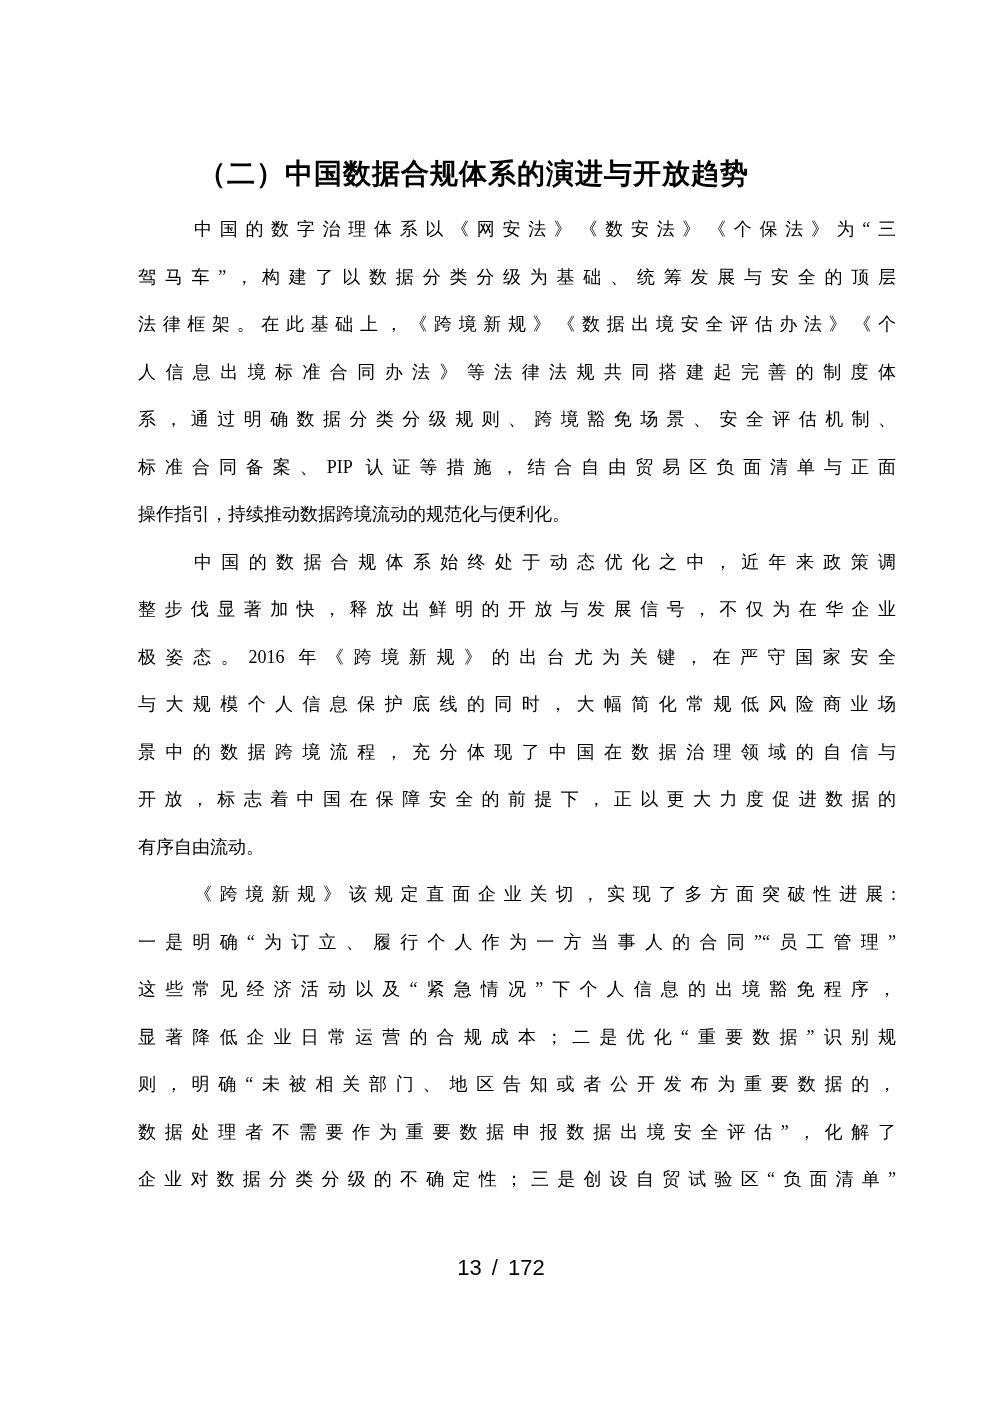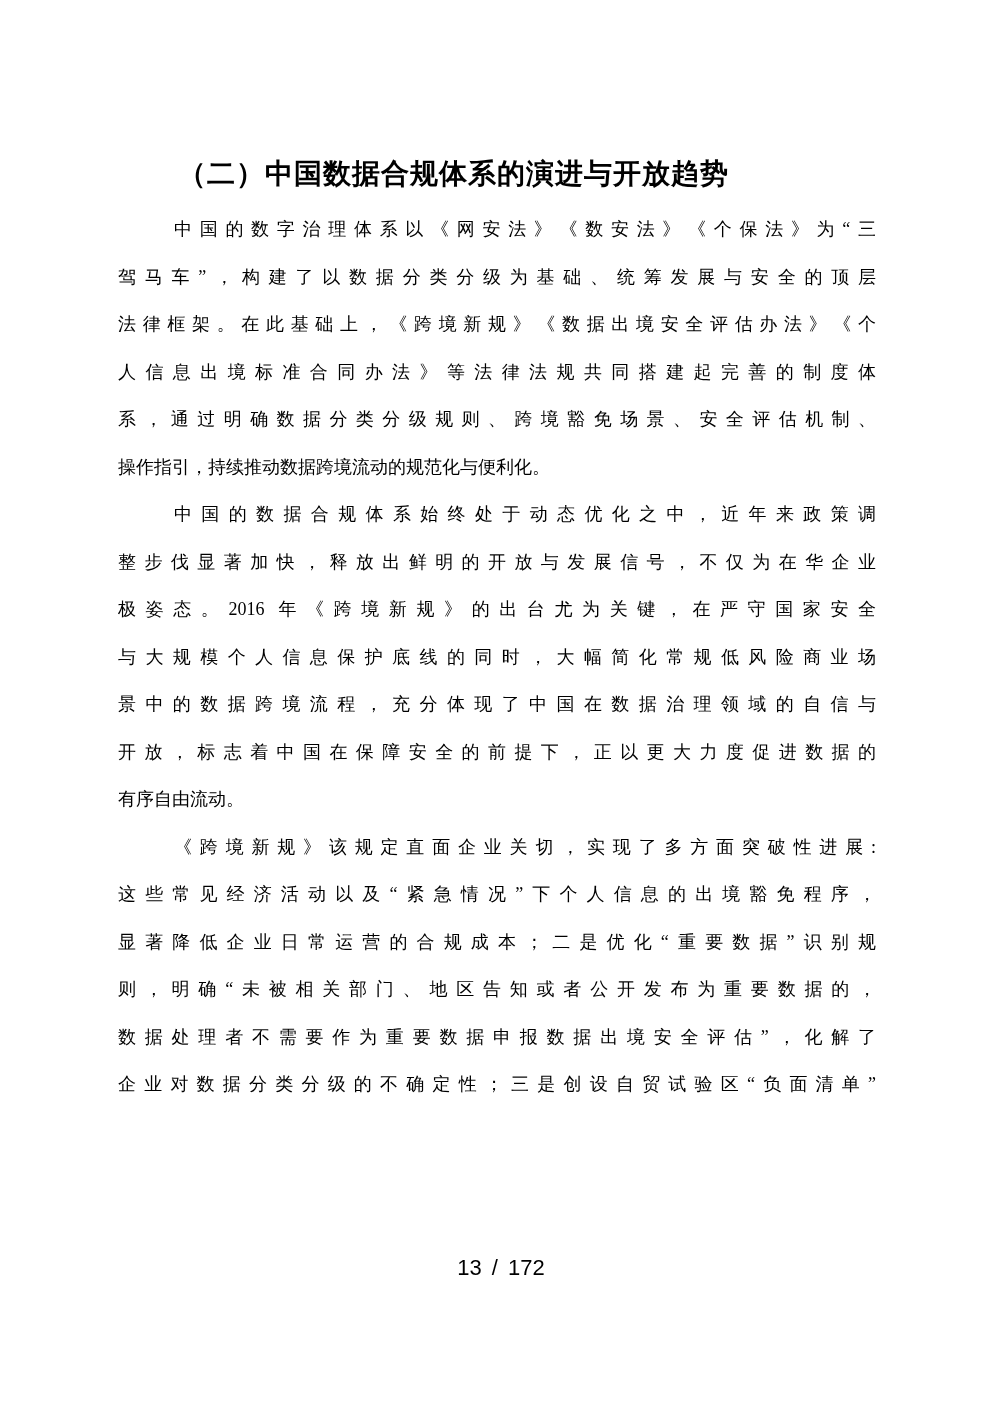--- a/index.html
+++ b/index.html
@@ -11,21 +11,21 @@
     position: relative;
     width: 992px;
     height: 1403px;
     background: #ffffff;
     overflow: hidden;
     font-family: "Liberation Serif", "DejaVu Serif", serif;
     color: #000000;
   }
   .content {
     position: absolute;
-    left: 118px;
+    left: 138px;
     top: 150px;
     width: 758px;
   }
   .heading {
     font-size: 28px;
     font-weight: bold;
     height: 48px;
     line-height: 48px;
     padding-left: 60px;
     margin-bottom: 8px;
@@ -73,35 +73,37 @@
   <div class="content">
 
     <div class="heading">（二）中国数据合规体系的演进与开放趋势</div>
 
     <div class="para">
       <div class="line indent">中国的数字治理体系以《网安法》《数安法》《个保法》为“三</div>
       <div class="line">驾马车”，构建了以数据分类分级为基础、统筹发展与安全的顶层</div>
       <div class="line">法律框架。在此基础上，《跨境新规》《数据出境安全评估办法》《个</div>
       <div class="line">人信息出境标准合同办法》等法律法规共同搭建起完善的制度体</div>
       <div class="line">系，通过明确数据分类分级规则、跨境豁免场景、安全评估机制、</div>
+      <div class="line">标准合同备案、PIP 认证等措施，结合自由贸易区负面清单与正面</div>
       <div class="line last">操作指引，持续推动数据跨境流动的规范化与便利化。</div>
     </div>
 
     <div class="para">
       <div class="line indent">中国的数据合规体系始终处于动态优化之中，近年来政策调</div>
       <div class="line">整步伐显著加快，释放出鲜明的开放与发展信号，不仅为在华企业</div>
       <div class="line">极姿态。2016 年《跨境新规》的出台尤为关键，在严守国家安全</div>
       <div class="line">与大规模个人信息保护底线的同时，大幅简化常规低风险商业场</div>
       <div class="line">景中的数据跨境流程，充分体现了中国在数据治理领域的自信与</div>
       <div class="line">开放，标志着中国在保障安全的前提下，正以更大力度促进数据的</div>
       <div class="line last">有序自由流动。</div>
     </div>
 
     <div class="para">
       <div class="line indent">《跨境新规》该规定直面企业关切，实现了多方面突破性进展:</div>
+      <div class="line">一是明确“为订立、履行个人作为一方当事人的合同”“员工管理”</div>
       <div class="line">这些常见经济活动以及“紧急情况”下个人信息的出境豁免程序，</div>
       <div class="line">显著降低企业日常运营的合规成本；二是优化“重要数据”识别规</div>
       <div class="line">则，明确“未被相关部门、地区告知或者公开发布为重要数据的，</div>
       <div class="line">数据处理者不需要作为重要数据申报数据出境安全评估”，化解了</div>
       <div class="line">企业对数据分类分级的不确定性；三是创设自贸试验区“负面清单”</div>
     </div>
 
   </div>
 
   <div class="footer">

